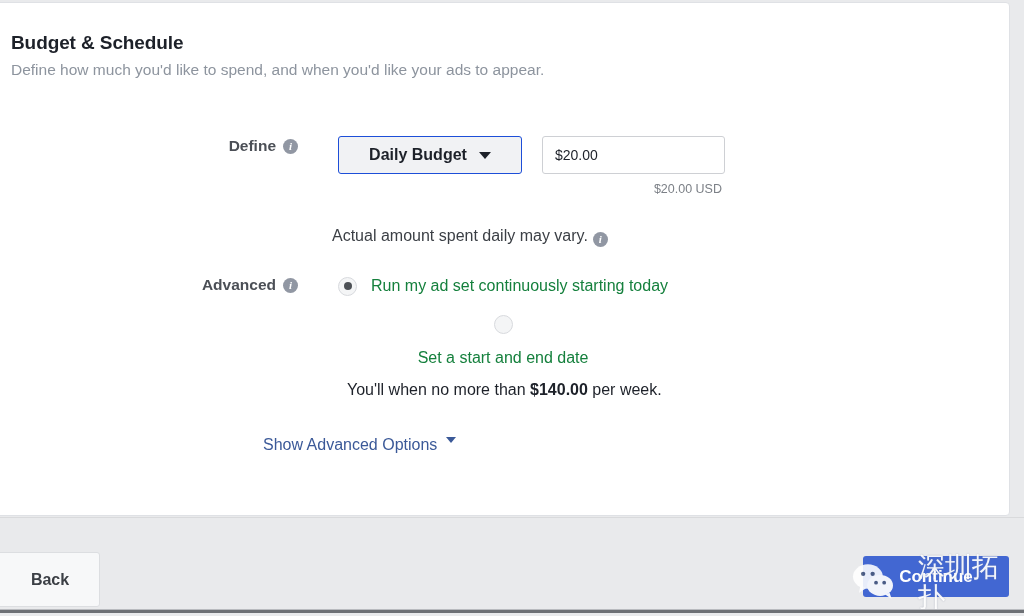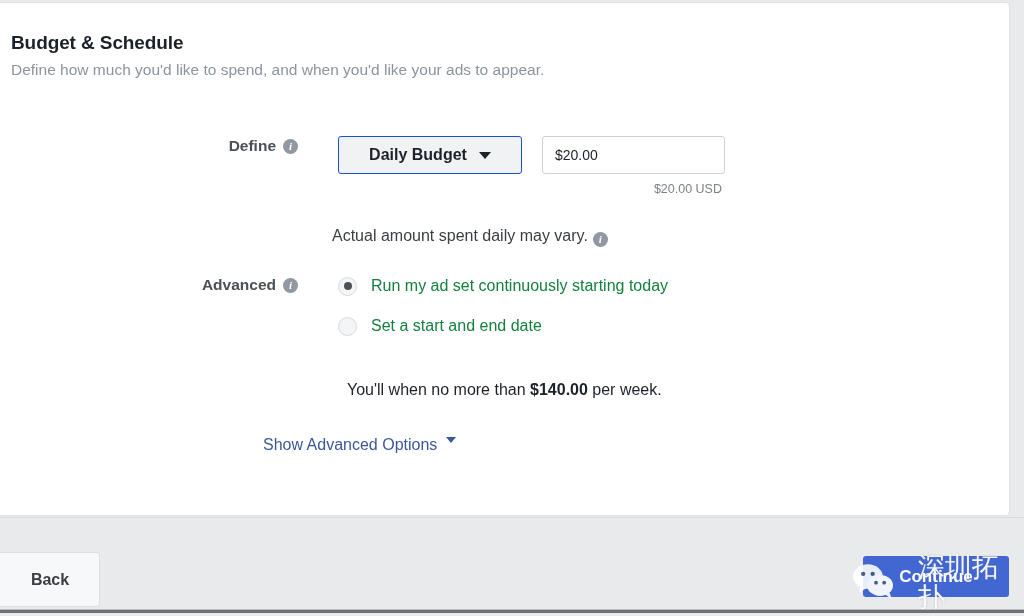--- a/index.html
+++ b/index.html
@@ -164,21 +164,21 @@
   #schedule-row { left: 0; top: 272px; }
   #schedule-options { margin-left: 40px; }
 
   .radio-option {
     display: flex;
     align-items: center;
     gap: 14px;
     cursor: pointer;
     height: 22px;
   }
-  .radio-option + .radio-option { margin-top: 18px; }
+  .radio-option + .radio-option { margin-top: 18px; flex-direction: column; }
   .radio {
     width: 19px; height: 19px;
     border-radius: 50%;
     background: #f4f5f6;
     border: 1px solid #d8dade;
     box-sizing: border-box;
     display: flex;
     align-items: center;
     justify-content: center;
     flex: none;

